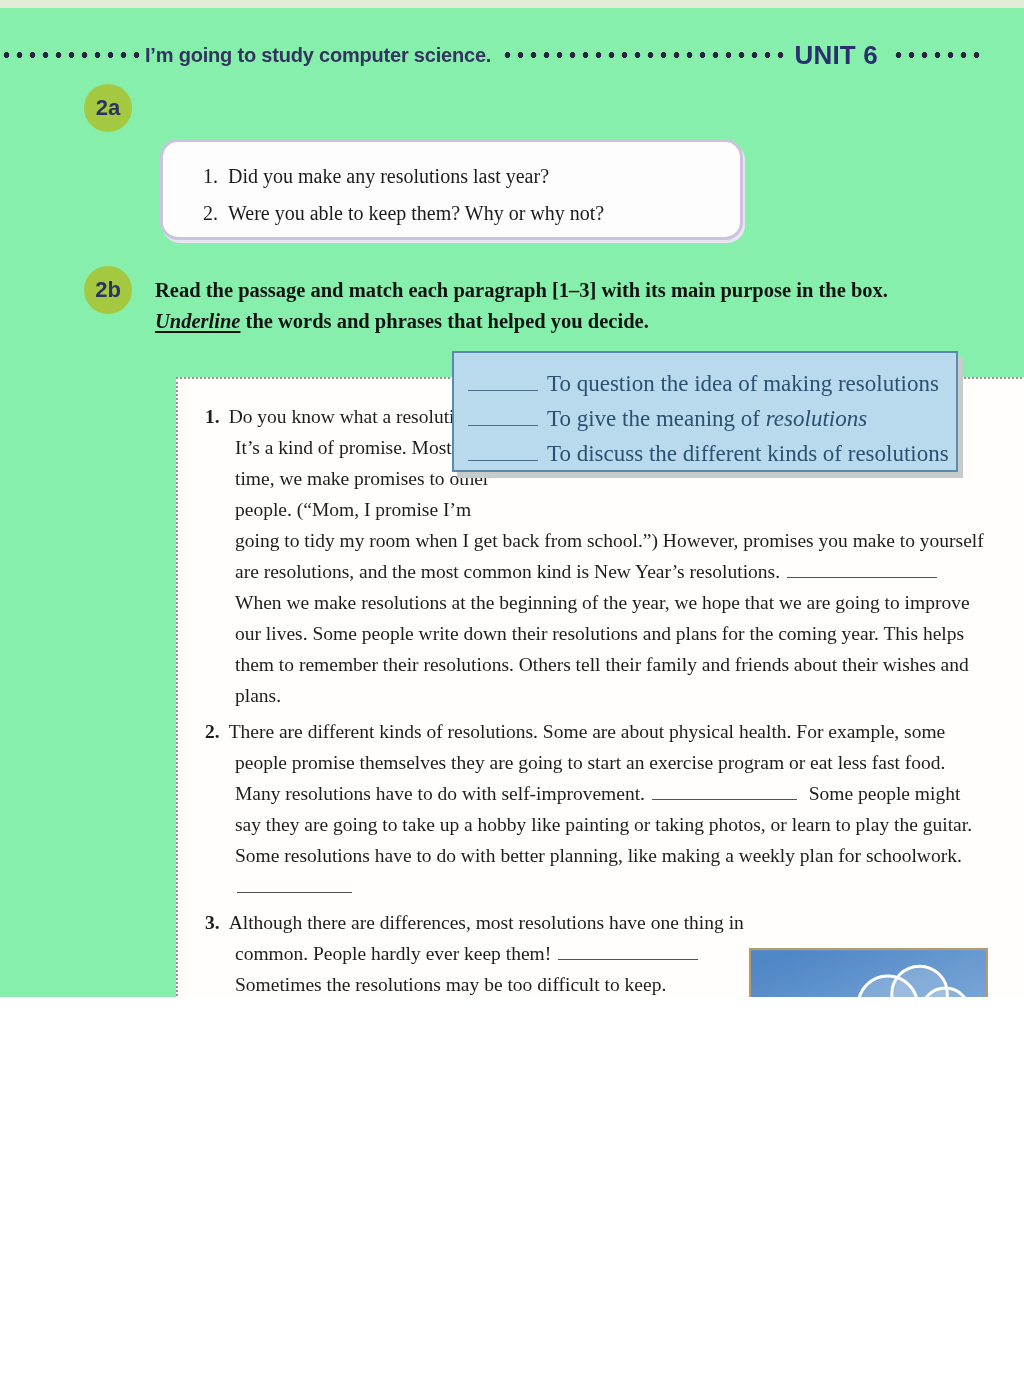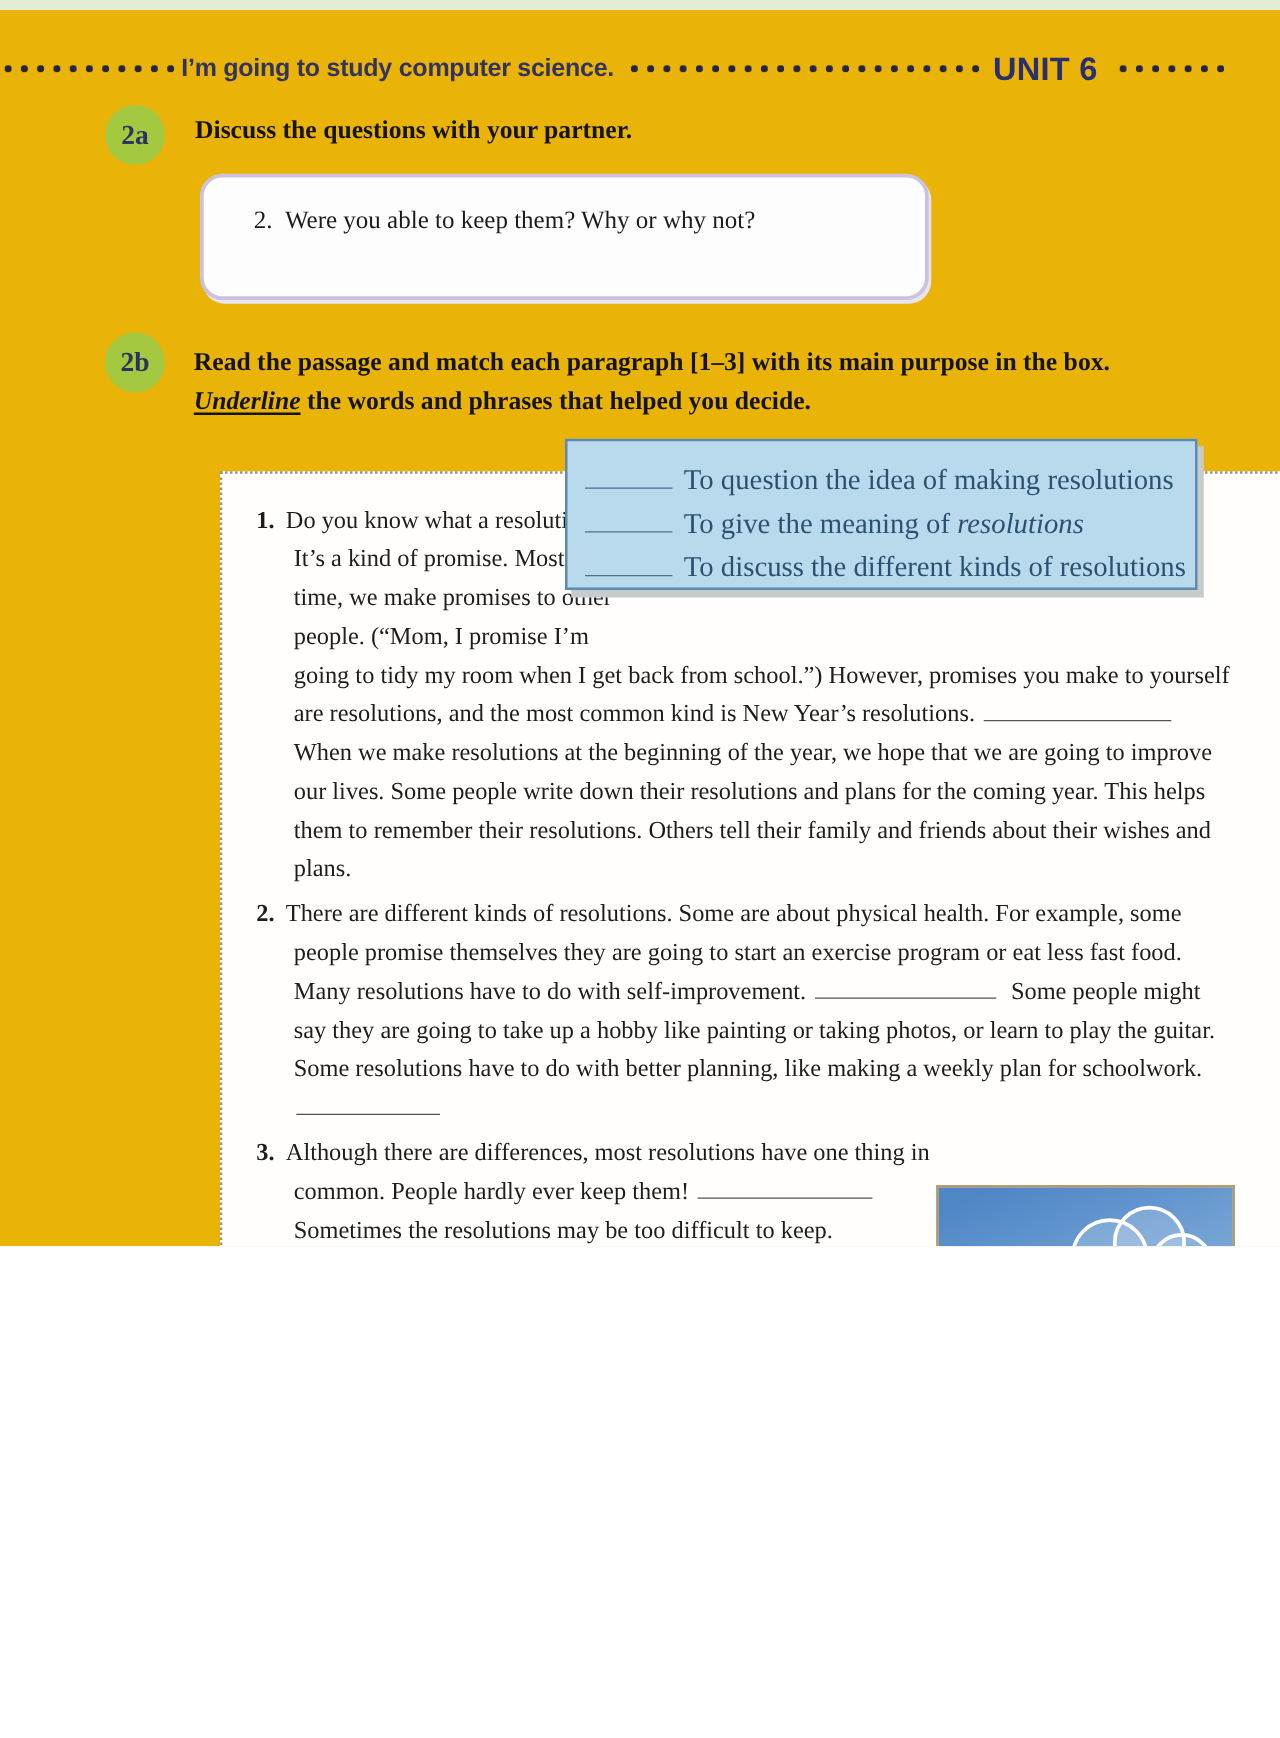--- a/index.html
+++ b/index.html
@@ -1,19 +1,19 @@
 <!DOCTYPE html>
 <html><head>
 <meta charset="utf-8">
 <style>
   * { margin:0; padding:0; box-sizing:border-box; }
   html,body { background:#ffffff; }
   .page {
     position:relative; width:1024px; height:997px;
-    background:#eab308; overflow:hidden;
+    background:#86efac; overflow:hidden;
     font-family:"Liberation Serif", serif; color:#1d1d1d;
   }
   .top-strip { position:absolute; left:0; top:0; width:1024px; height:8px; background:#e4ecd7; }
 
   
   .header-row {
     position:absolute; left:0; top:40px; width:980px; height:30px;
     display:flex; align-items:center;
   }
   .dots {
@@ -29,21 +29,21 @@
     font-size:20px; color:#32345f; letter-spacing:-0.2px;
   }
   .hdr-unit {
     flex:0 0 auto; font-family:"Liberation Sans", sans-serif; font-weight:800;
     font-size:26px; color:#2a2f6e; letter-spacing:0.2px;
   }
 
   
   .badge {
     position:absolute; width:48px; height:48px; border-radius:50%;
-    background:#a4c840; color:#2e3262; font-family:Liberation Serif, serif;
+    background:#a4c840; color:#2e3262; font-family:Liberation Sans, sans-serif;
     font-weight:800; font-size:22px; display:flex; align-items:center; justify-content:center;
   }
   .badge-2a { left:84px; top:84px; }
   .badge-2b { left:84px; top:266px; }
   .sec-heading {
     position:absolute; font-weight:700; font-size:20.5px; color:#141414;
   }
   .h-2a { left:156px; top:93px; }
   .h-2b { left:155px; top:275px; width:800px; line-height:30.5px; }
   .h-2b .ul { text-decoration:underline; text-underline-offset:3px;font-style:italic; }
@@ -114,23 +114,25 @@
 
   <div class="header-row">
     <div class="dots dots-a"></div>
     <div class="hdr-title">I’m going to study computer science.</div>
     <div class="dots dots-b"></div>
     <div class="hdr-unit">UNIT 6</div>
     <div class="dots dots-c"></div>
   </div>
 
   <div class="badge badge-2a">2a</div>
-  <div class="sec-heading h-2a">Discuss the questions with your partner.</div>
 
   <div class="qbox">
+    <div class="qrow">
+      <span class="qnum">1.</span><span>Did you make any resolutions last year?</span>
+    </div>
     <div class="qrow">
       <span class="qnum">2.</span><span>Were you able to keep them? Why or why not?</span>
     </div>
   </div>
 
   <div class="badge badge-2b">2b</div>
   <div class="sec-heading h-2b">
     <span>Read the passage and match each paragraph [1–3] with its main purpose in the box. </span><span class="ul">Underline</span><span> the words and phrases that helped you decide.</span>
   </div>
 

